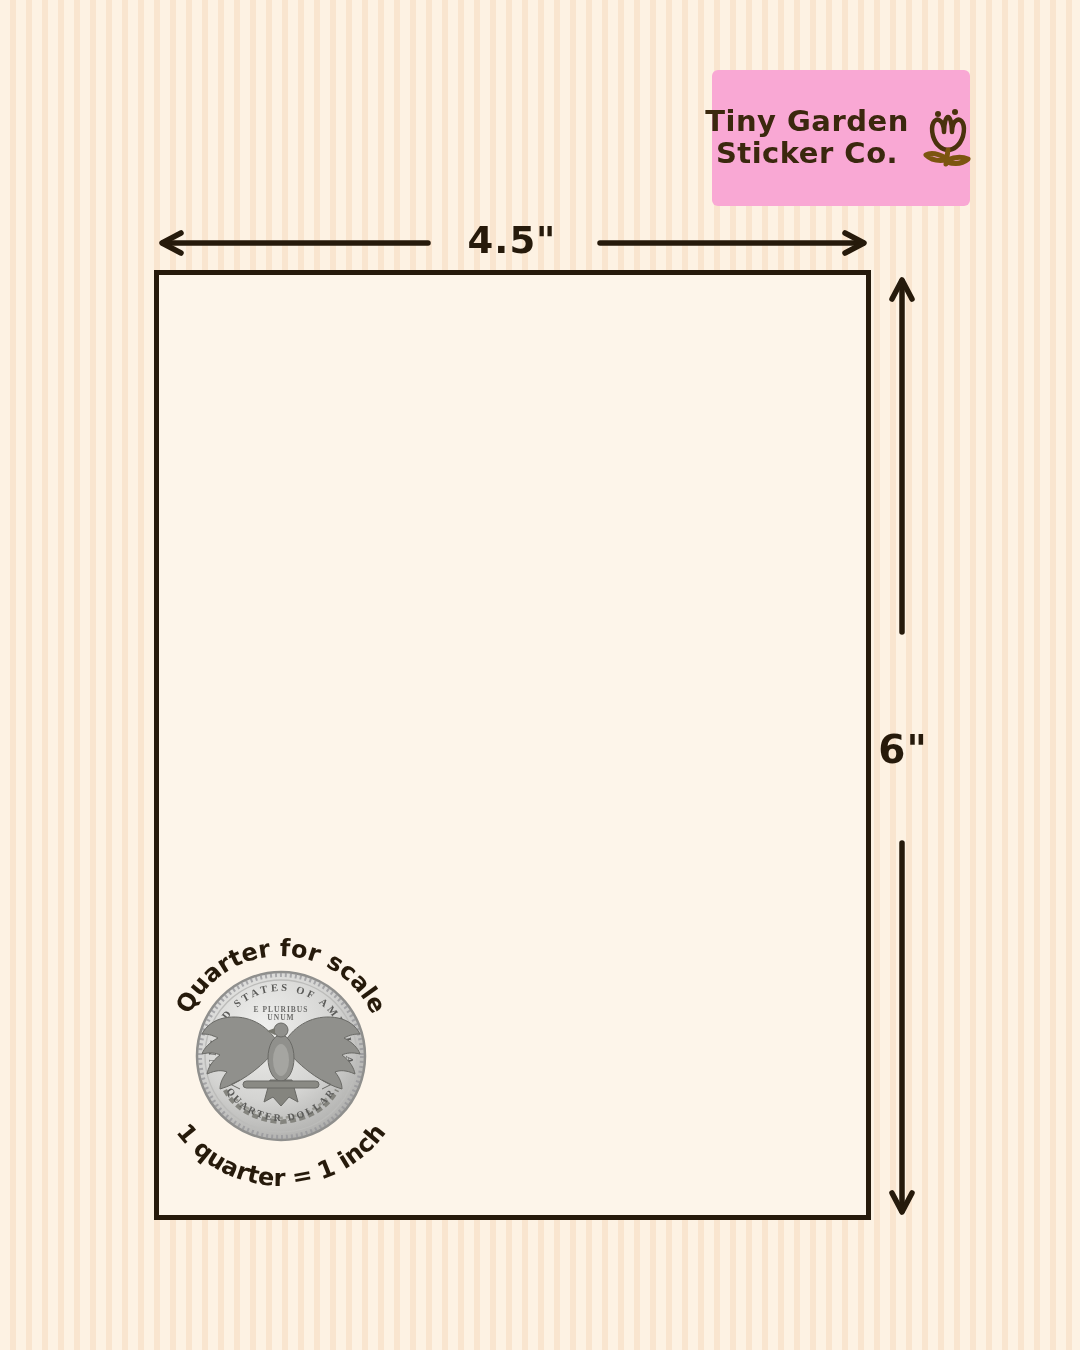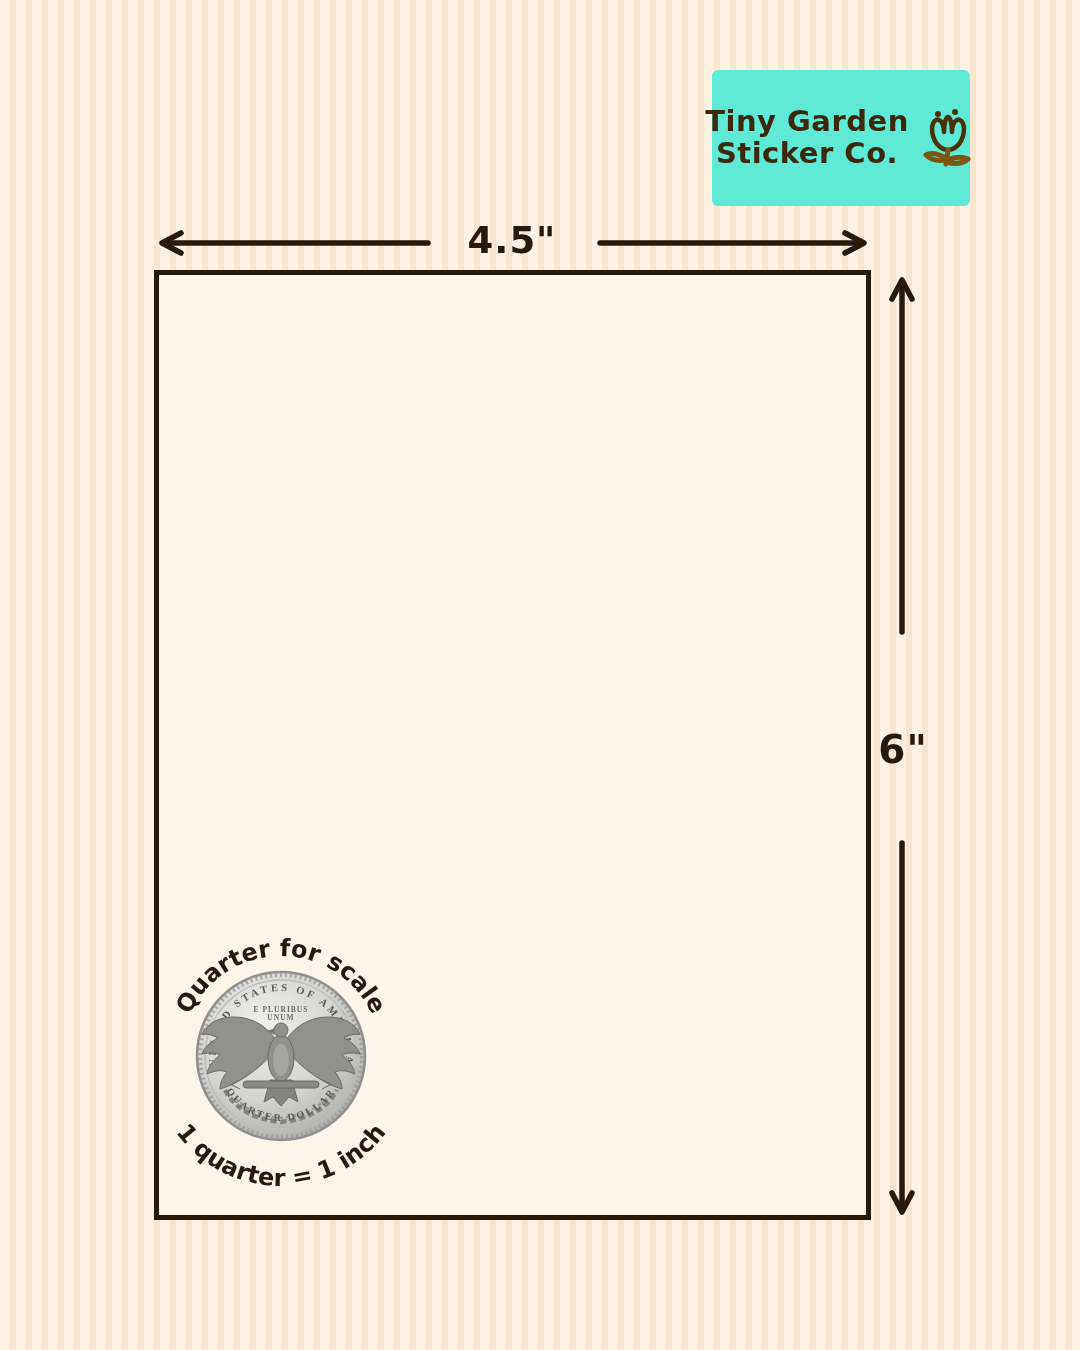--- a/index.html
+++ b/index.html
@@ -6,21 +6,21 @@
   body{
     width:1080px;height:1350px;position:relative;overflow:hidden;
     font-family:"DejaVu Sans",sans-serif;
     background:repeating-linear-gradient(to right,
       #fdf2e3 0px,#fdf2e3 10px,#f9e5cf 10px,#f9e5cf 16px);
   }
   .abs{position:absolute;}
   
   .brand-card{
     left:712px;top:70px;width:258px;height:136px;
-    background:#5eead4;border-radius:6px;
+    background:#f9a8d4;border-radius:6px;
     display:flex;align-items:center;justify-content:center;gap:8px;
   }
   .brand-name{
     text-align:center;color:#3b280e;font-weight:bold;
     font-size:29px;line-height:1.1;letter-spacing:.5px;white-space:nowrap;
   }
   
   .sheet{
     left:154px;top:270px;width:717px;height:950px;box-sizing:border-box;
     background:#fdf5ea;border:5px solid #261a0b;

